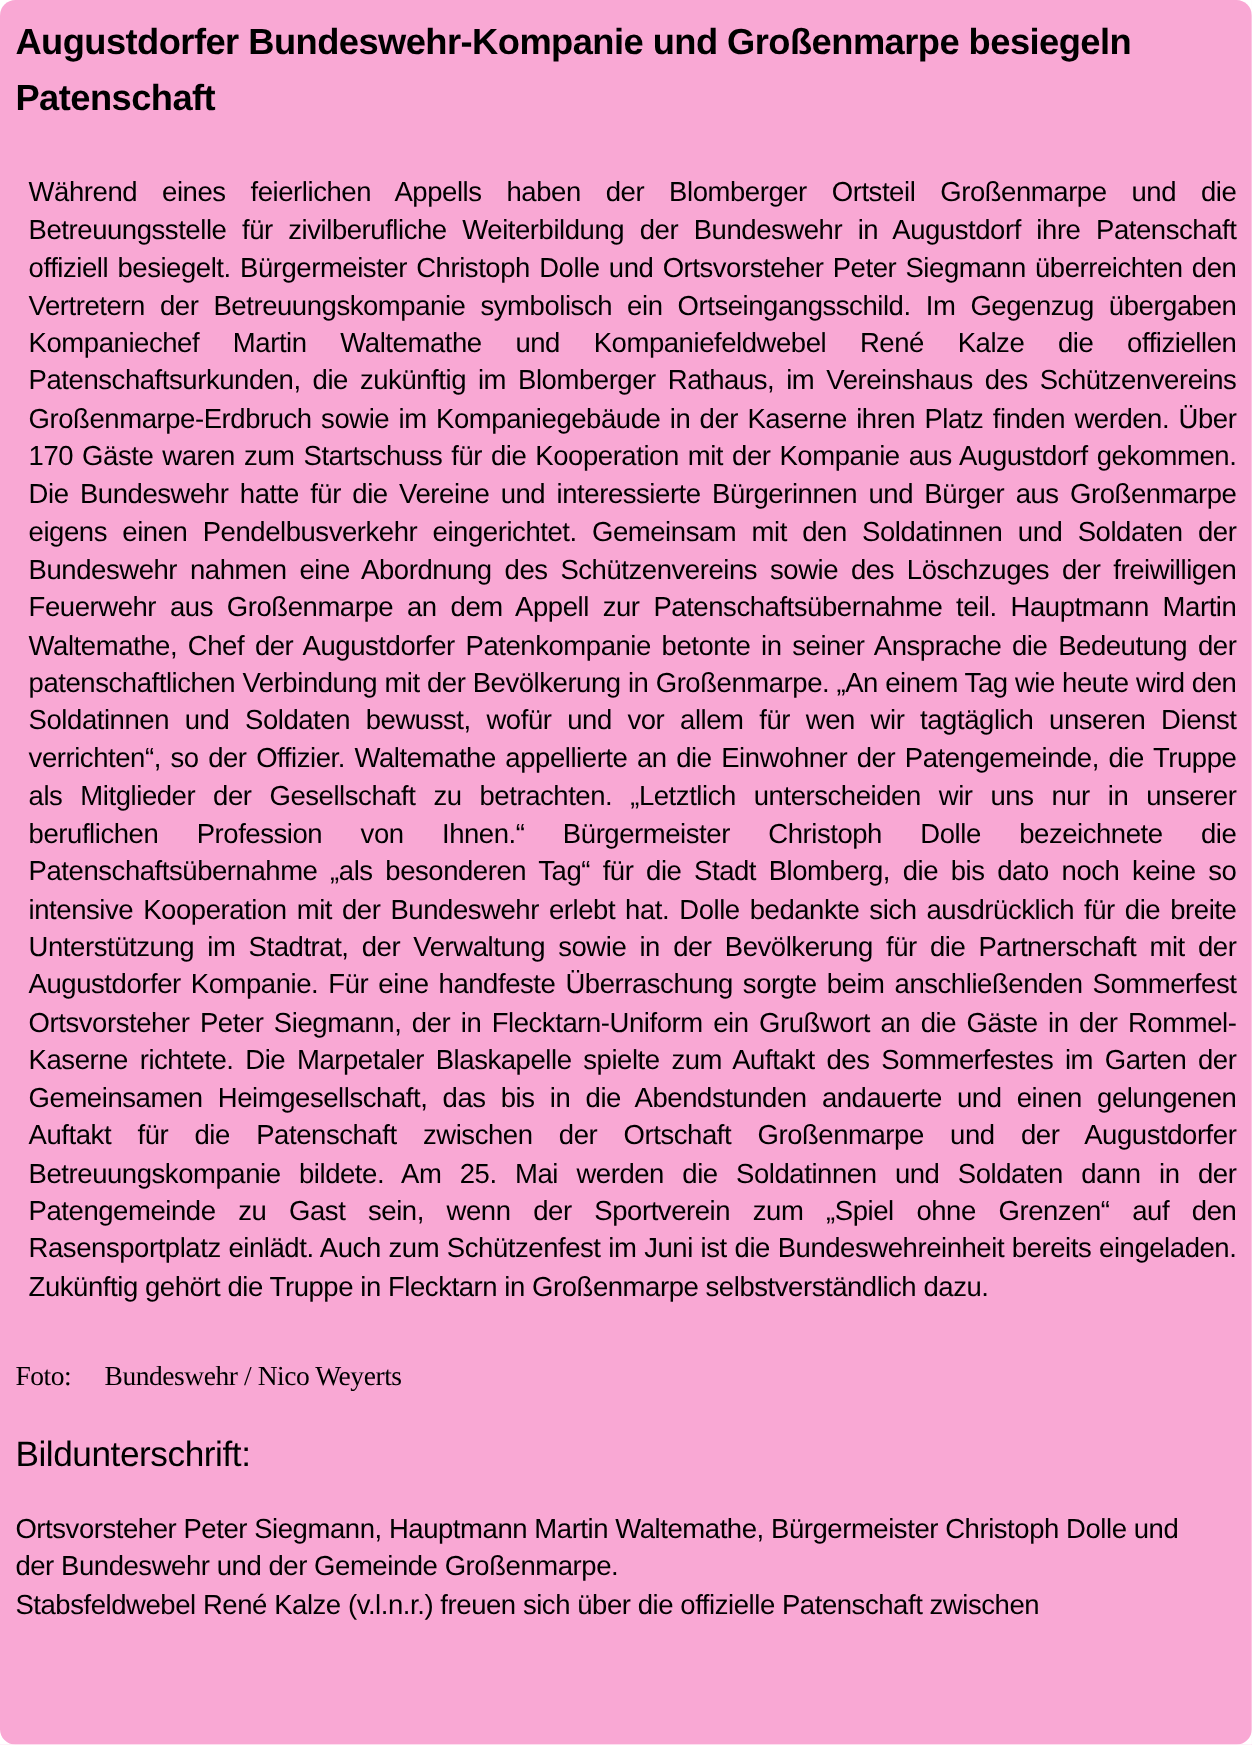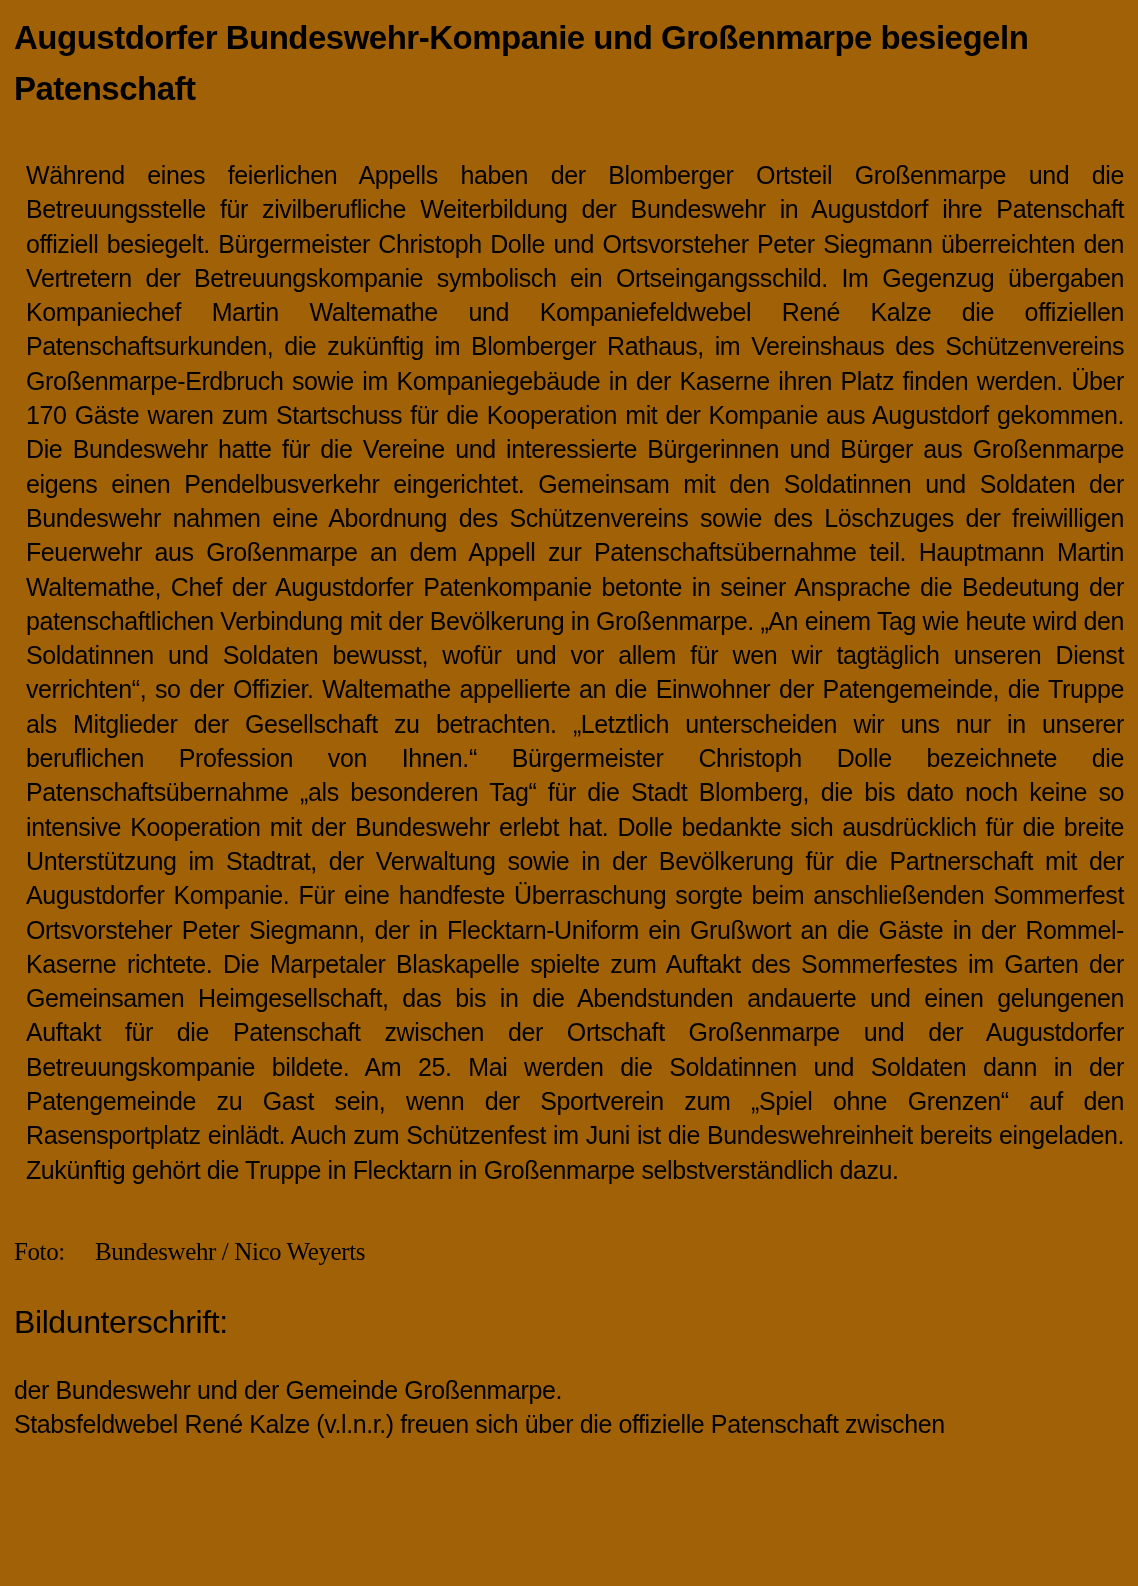--- a/index.html
+++ b/index.html
@@ -10,21 +10,22 @@
     height: 1586px;
     overflow: hidden;
     font-family: "Liberation Sans", sans-serif;
     color: #000000;
   }
   .page {
     box-sizing: border-box;
     width: 1138px;
     height: 1586px;
     padding: 12px 14px 0 14px;
-    background: #a16207;
+    background: #f9a8d4;
+    border-radius: 14px;
   }
   .title {
     margin: 0 0 44px 0;
     max-width: 1015px;
     font-size: 33px;
     line-height: 51px;
     font-weight: bold;
     letter-spacing: -0.5px;
     color: #000000;
   }
@@ -71,17 +72,18 @@
 
   <p class="body-text">Während eines feierlichen Appells haben der Blomberger Ortsteil Großenmarpe und die Betreuungsstelle für zivilberufliche Weiterbildung der Bundeswehr in Augustdorf ihre Patenschaft offiziell besiegelt. Bürgermeister Christoph Dolle und Ortsvorsteher Peter Siegmann überreichten den Vertretern der Betreuungskompanie symbolisch ein Ortseingangsschild. Im Gegenzug übergaben Kompaniechef Martin Waltemathe und Kompaniefeldwebel René Kalze die offiziellen Patenschaftsurkunden, die zukünftig im Blomberger Rathaus, im Vereinshaus des Schützenvereins Großenmarpe-Erdbruch sowie im Kompaniegebäude in der Kaserne ihren Platz finden werden. Über 170 Gäste waren zum Startschuss für die Kooperation mit der Kompanie aus Augustdorf gekommen. Die Bundeswehr hatte für die Vereine und interessierte Bürgerinnen und Bürger aus Großenmarpe eigens einen Pendelbusverkehr eingerichtet. Gemeinsam mit den Soldatinnen und Soldaten der Bundeswehr nahmen eine Abordnung des Schützenvereins sowie des Löschzuges der freiwilligen Feuerwehr aus Großenmarpe an dem Appell zur Patenschaftsübernahme teil. Hauptmann Martin Waltemathe, Chef der Augustdorfer Patenkompanie betonte in seiner Ansprache die Bedeutung der patenschaftlichen Verbindung mit der Bevölkerung in Großenmarpe. „An einem Tag wie heute wird den Soldatinnen und Soldaten bewusst, wofür und vor allem für wen wir tagtäglich unseren Dienst verrichten“, so der Offizier. Waltemathe appellierte an die Einwohner der Patengemeinde, die Truppe als Mitglieder der Gesellschaft zu betrachten. „Letztlich unterscheiden wir uns nur in unserer beruflichen Profession von Ihnen.“ Bürgermeister Christoph Dolle bezeichnete die Patenschaftsübernahme „als besonderen Tag“ für die Stadt Blomberg, die bis dato noch keine so intensive Kooperation mit der Bundeswehr erlebt hat. Dolle bedankte sich ausdrücklich für die breite Unterstützung im Stadtrat, der Verwaltung sowie in der Bevölkerung für die Partnerschaft mit der Augustdorfer Kompanie. Für eine handfeste Überraschung sorgte beim anschließenden Sommerfest Ortsvorsteher Peter Siegmann, der in Flecktarn-Uniform ein Grußwort an die Gäste in der Rommel-Kaserne richtete. Die Marpetaler Blaskapelle spielte zum Auftakt des Sommerfestes im Garten der Gemeinsamen Heimgesellschaft, das bis in die Abendstunden andauerte und einen gelungenen Auftakt für die Patenschaft zwischen der Ortschaft Großenmarpe und der Augustdorfer Betreuungskompanie bildete. Am 25. Mai werden die Soldatinnen und Soldaten dann in der Patengemeinde zu Gast sein, wenn der Sportverein zum „Spiel ohne Grenzen“ auf den Rasensportplatz einlädt. Auch zum Schützenfest im Juni ist die Bundeswehreinheit bereits eingeladen. Zukünftig gehört die Truppe in Flecktarn in Großenmarpe selbstverständlich dazu.</p>
 
   <div class="photo-credit">
     <span class="label">Foto:</span><span>Bundeswehr / Nico Weyerts</span>
   </div>
 
   <p class="caption-heading">Bildunterschrift:</p>
 
   <div class="caption">
+    <div class="caption-line">Ortsvorsteher Peter Siegmann, Hauptmann Martin Waltemathe, Bürgermeister Christoph Dolle und</div>
     <div class="caption-line">der Bundeswehr und der Gemeinde Großenmarpe.</div>
     <div class="caption-line">Stabsfeldwebel René Kalze (v.l.n.r.) freuen sich über die offizielle Patenschaft zwischen</div>
   </div>
 
 </div>
 
 </body></html>

